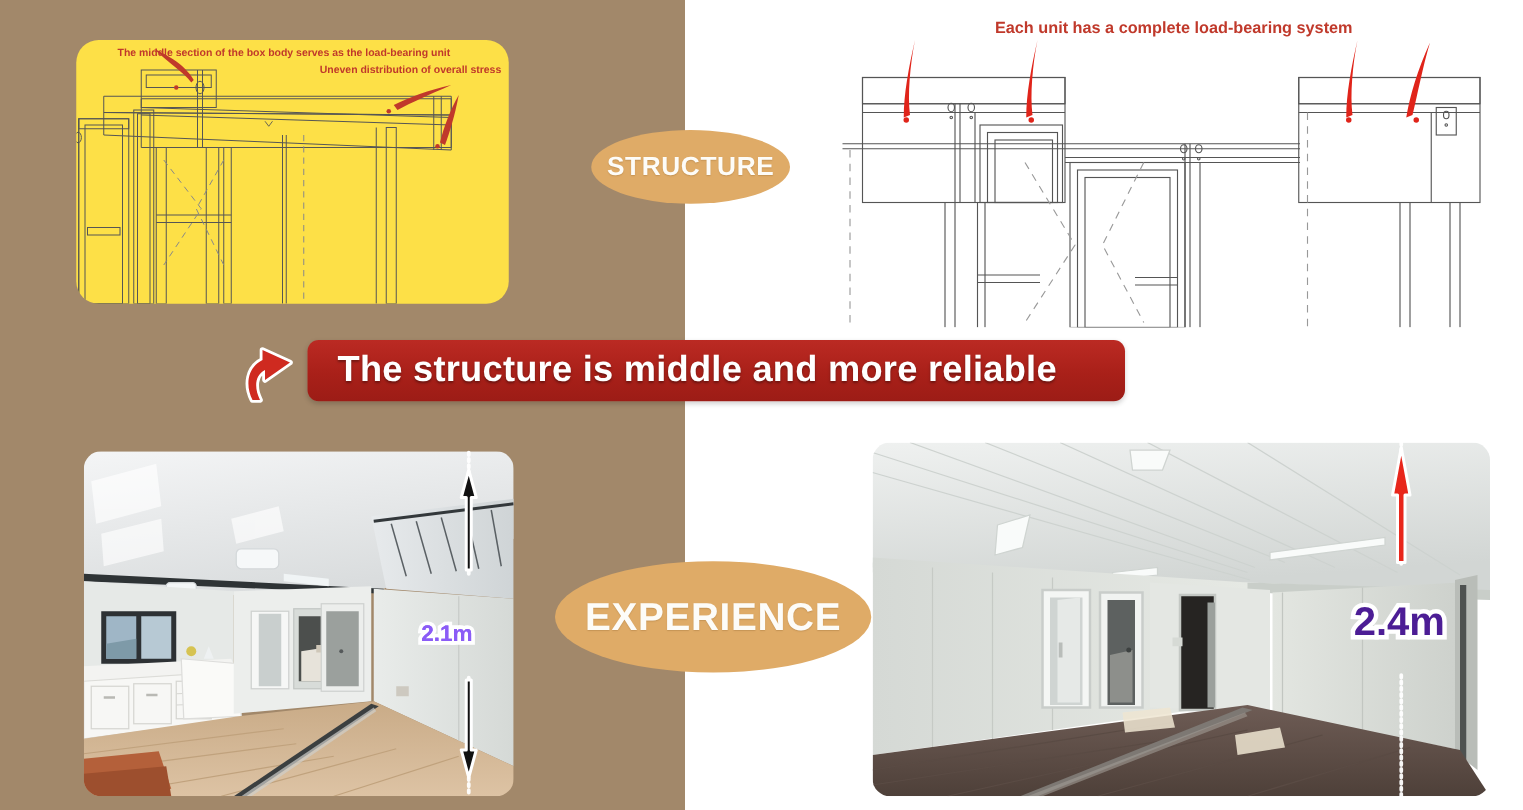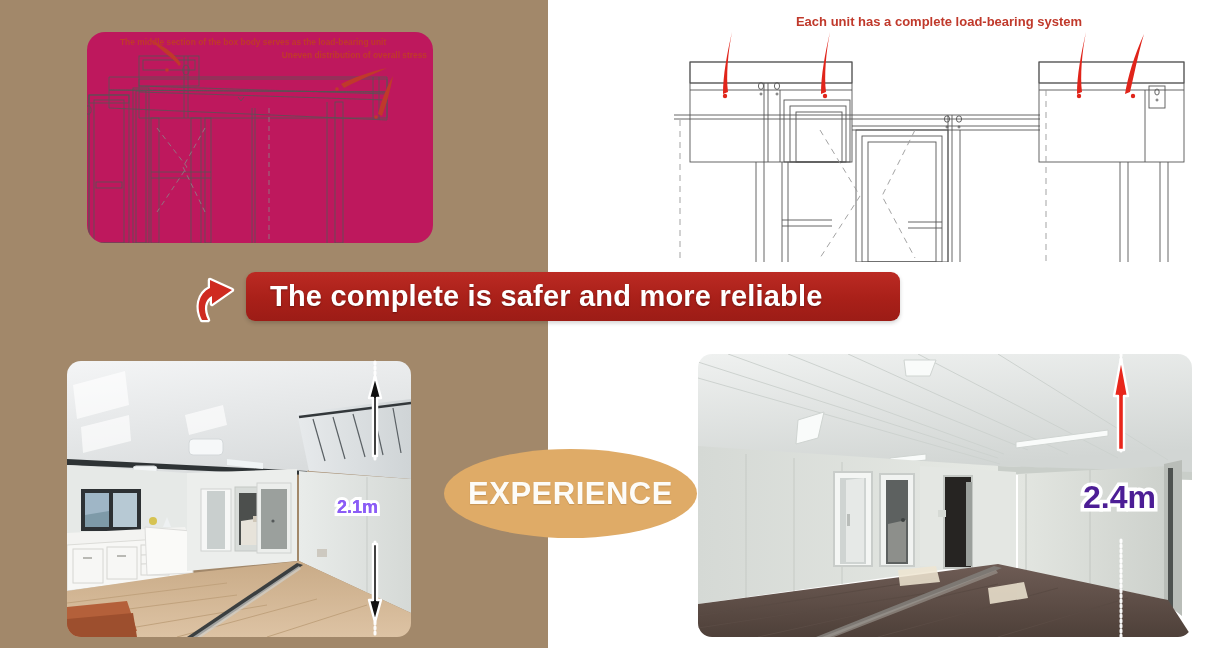--- a/index.html
+++ b/index.html
@@ -10,21 +10,21 @@
   }
   #stage{position:relative;width:1218px;height:648px;overflow:hidden;background:#fff;}
 
   
   .bg-left{position:absolute;left:0;top:0;width:548px;height:648px;background:#a2886a;}
   .bg-right{position:absolute;left:548px;top:0;width:670px;height:648px;background:#ffffff;}
 
   
   .card{
     position:absolute;left:61px;top:32px;width:346px;height:211px;
-    background:#be185d;border-radius:18px;overflow:hidden;margin-left:26px;
+    background:#fde047;border-radius:18px;overflow:hidden;
   }
   .cad{position:absolute;inset:0;}
   .cad svg{display:block;width:100%;height:100%;}
 
   
   .cad-right{position:absolute;left:660px;top:0px;width:558px;height:262px;overflow:hidden;}
   .cad-right svg{display:block;width:100%;height:100%;}
 
   
   .badge{
@@ -244,32 +244,33 @@
       <g fill="#e0241a">
         <circle cx="65" cy="96" r="2.2"></circle>
         <circle cx="165" cy="96" r="2.2"></circle>
         <circle cx="419" cy="96" r="2.2"></circle>
         <circle cx="473" cy="96" r="2.2"></circle>
       </g>
       <text x="279" y="26" text-anchor="middle" font-family="Liberation Sans, sans-serif" font-size="13" font-weight="bold" fill="#c0392b">Each unit has a complete load-bearing system</text>
     </svg>
   </div>
 
+  <div class="badge badge-structure">STRUCTURE</div>
 
   <div class="badge badge-experience">EXPERIENCE</div>
 
   <div class="banner-wrap">
     <div class="banner-arrow">
       <svg viewBox="0 0 58 58" xmlns="http://www.w3.org/2000/svg">
         <path d="M12 52 C6 40, 8 26, 20 20 L20 12 L42 22 L22 36 L22 28 C14 32, 13 42, 18 52 Z" fill="#cf2a20" stroke="#ffffff" stroke-width="4.5" stroke-linejoin="round"></path>
         <path d="M12 52 C6 40, 8 26, 20 20 L20 12 L42 22 L22 36 L22 28 C14 32, 13 42, 18 52 Z" fill="#cf2a20"></path>
       </svg>
     </div>
     <div class="banner">
-      <div class="banner-text">The complete is safer and more reliable</div>
+      <div class="banner-text">The structure is middle and more reliable</div>
     </div>
   </div>
 
   <div class="photo photo-left">
     <svg viewBox="0 0 344 276" xmlns="http://www.w3.org/2000/svg">
       <defs>
         <linearGradient id="ceilL" x1="0" y1="0" x2="0.4" y2="1">
           <stop offset="0%" stop-color="#f4f5f6"></stop>
             <stop offset="100%" stop-color="#d9dcdd"></stop>
         </linearGradient>

